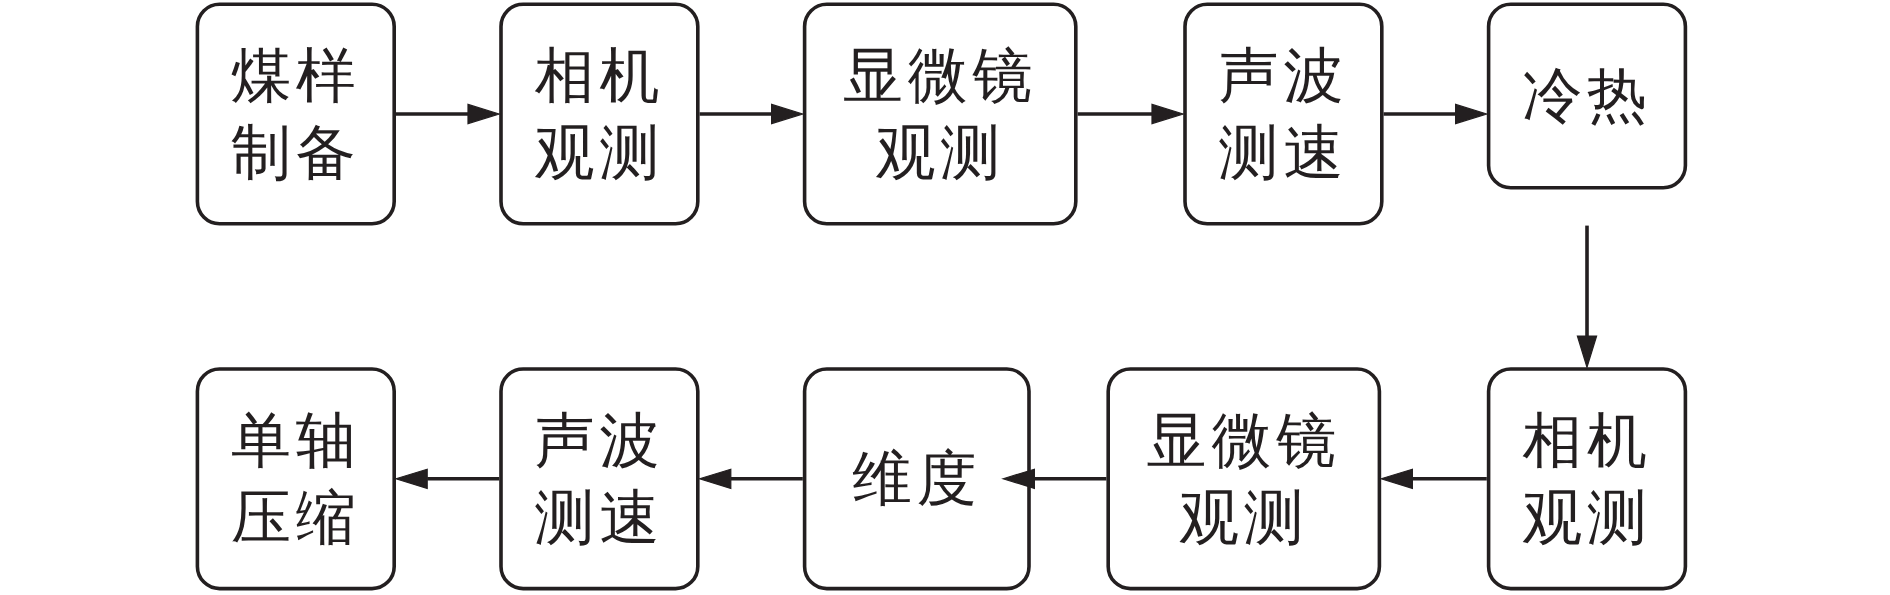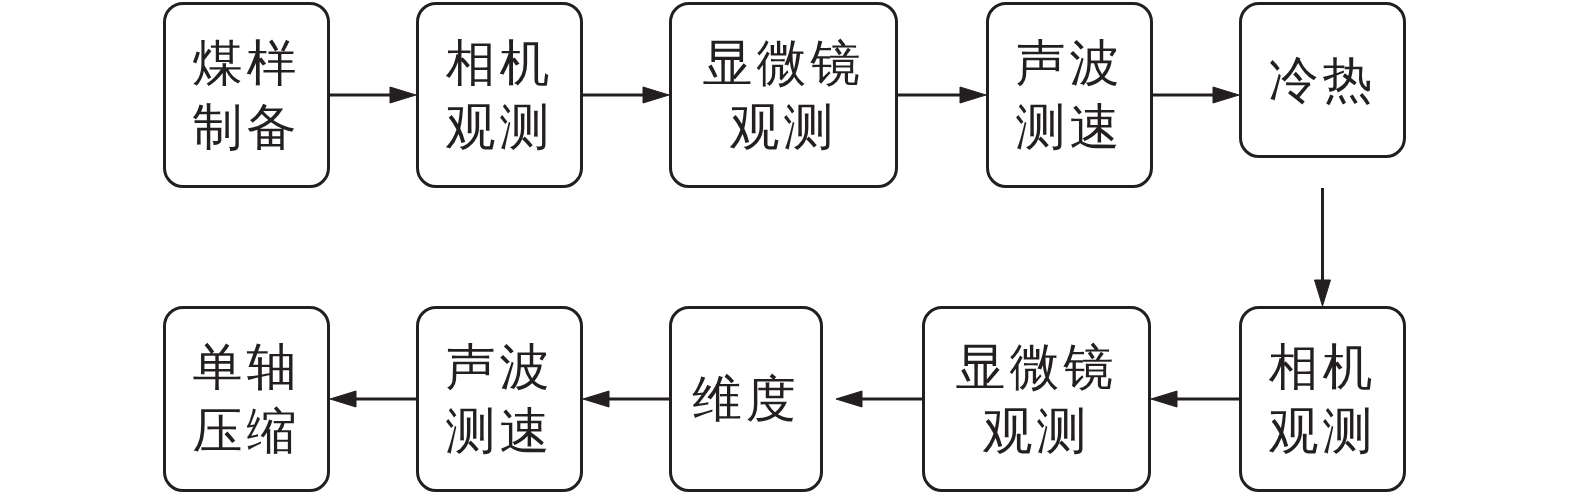--- a/index.html
+++ b/index.html
@@ -36,21 +36,21 @@
   </div>
 
   <div class="box" id="n6" style="left:1239px;top:306px;width:167px;height:186px;">
     <span>相机</span>
     <span>观测</span>
   </div>
   <div class="box" id="n7" style="left:922px;top:306px;width:229px;height:186px;">
     <span>显微镜</span>
     <span>观测</span>
   </div>
-  <div class="box" id="n8" style="left:669px;top:306px;width:154px;height:186px;">
+  <div class="box" id="n8" style="left:669px;top:306px;width:190px;height:186px;">
     <span>维度</span>
   </div>
   <div class="box" id="n9" style="left:416px;top:306px;width:167px;height:186px;">
     <span>声波</span>
     <span>测速</span>
   </div>
   <div class="box" id="n10" style="left:163px;top:306px;width:167px;height:186px;">
     <span>单轴</span>
     <span>压缩</span>
   </div>

